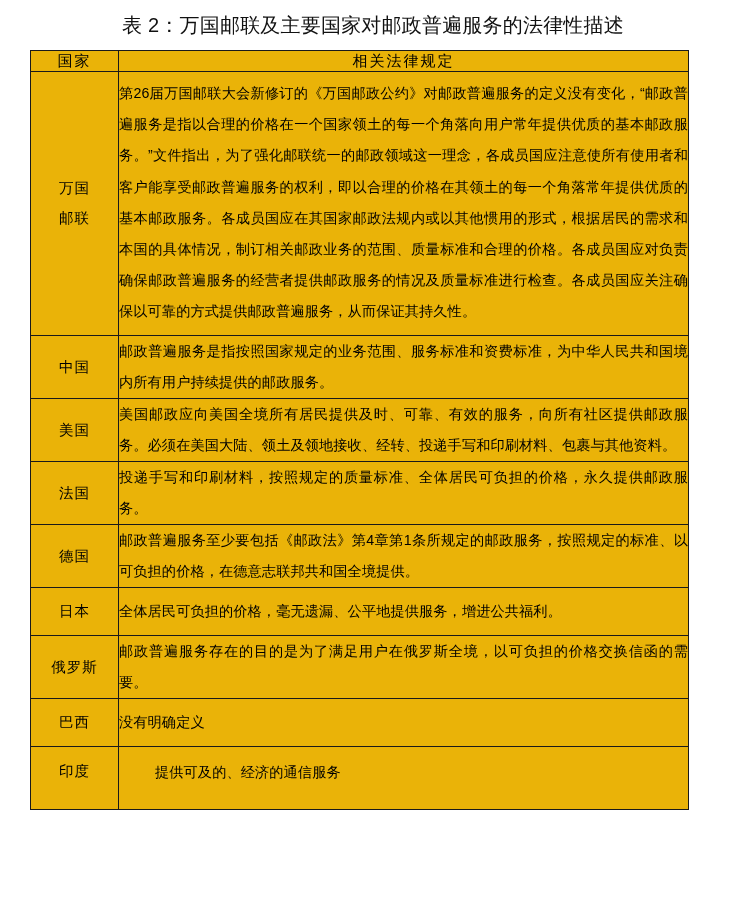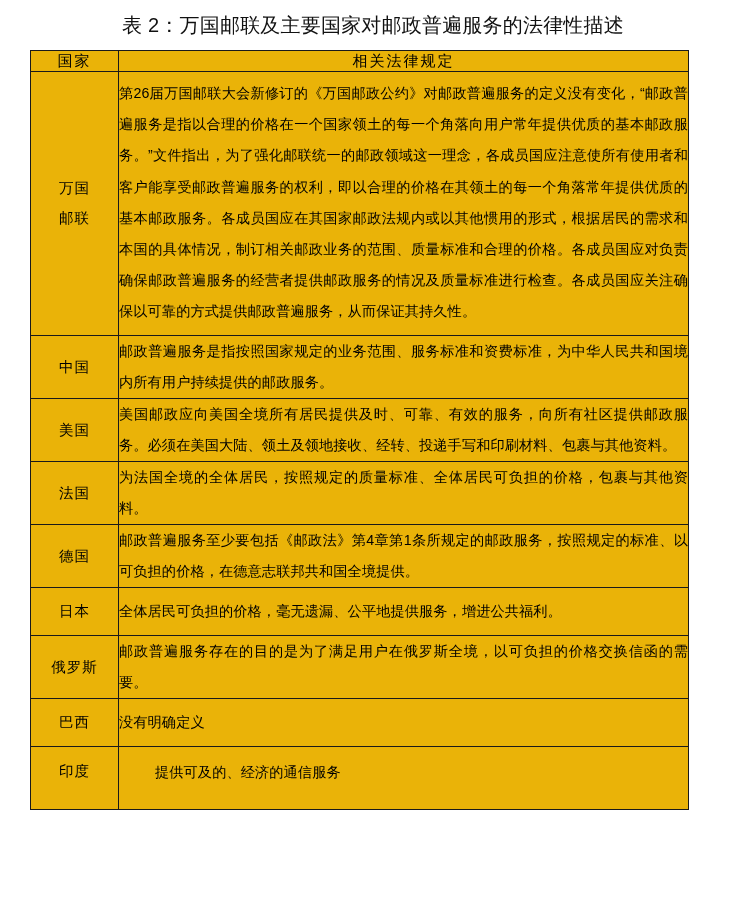--- a/index.html
+++ b/index.html
@@ -144,21 +144,21 @@
         </tr>
 
         <tr class="row-usa">
           <td class="country-cell">美国</td>
           <td class="rule-cell">美国邮政应向美国全境所有居民提供及时、可靠、有效的服务，向所有社区提供邮政服务。必须在美国大陆、领土及领地接收、经转、投递手写和印刷材料、包裹与其他资料。</td>
         </tr>
 
 
         <tr class="row-france">
           <td class="country-cell">法国</td>
-          <td class="rule-cell">为法国全境的全体居民，按照规定的质量标准、全体居民可负担的价格，包裹与其他资料。</td>
+          <td class="rule-cell">投递手写和印刷材料，按照规定的质量标准、全体居民可负担的价格，永久提供邮政服务。</td>
         </tr>
 
         <tr class="row-germany">
           <td class="country-cell">德国</td>
           <td class="rule-cell">邮政普遍服务至少要包括《邮政法》第4章第1条所规定的邮政服务，按照规定的标准、以可负担的价格，在德意志联邦共和国全境提供。</td>
         </tr>
 
         <tr class="row-japan">
           <td class="country-cell">日本</td>
           <td class="rule-cell short">全体居民可负担的价格，毫无遗漏、公平地提供服务，增进公共福利。</td>

